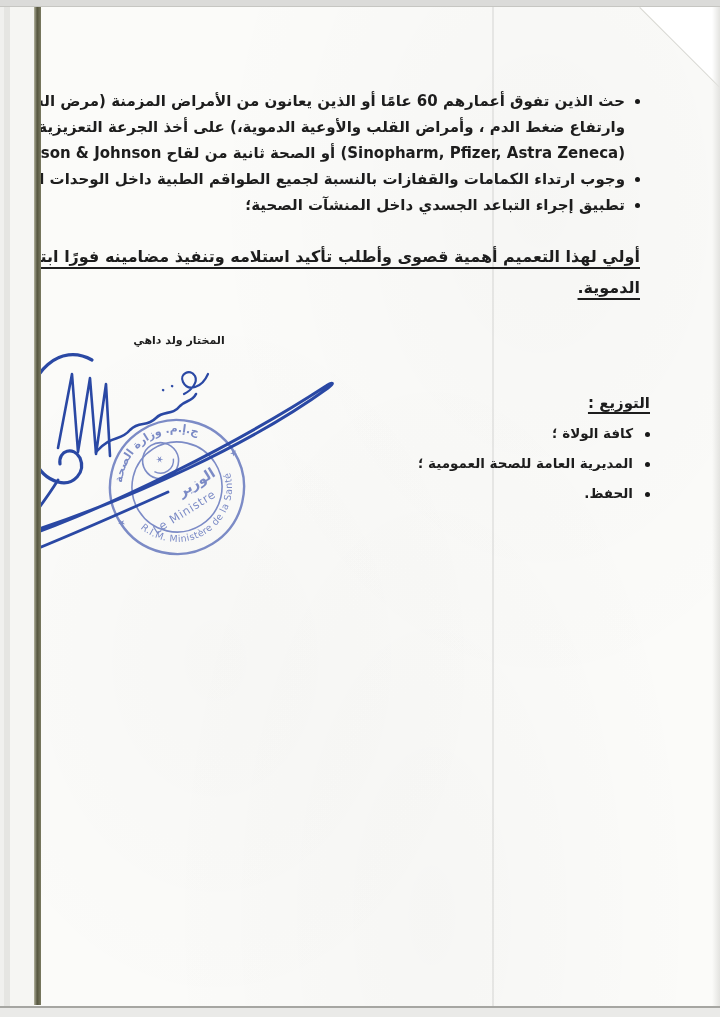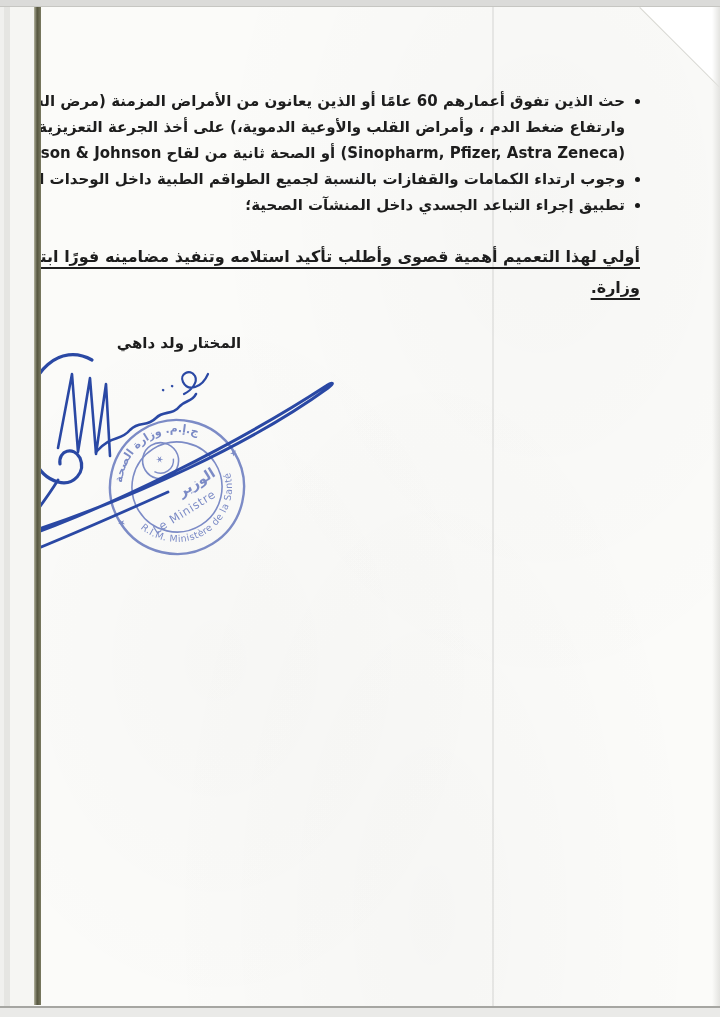--- a/index.html
+++ b/index.html
@@ -45,21 +45,21 @@
     margin-top:11px; margin-left:10px; flex:none; }
   .d-text { line-height:26px; }
   .d-line { white-space:nowrap; }
 
   .emphasis { position:absolute; top:241px; right:80px; left:60px;
     direction:rtl; text-align:right; font-size:16px; line-height:31px; z-index:3; }
   .em-line { white-space:nowrap; text-decoration:underline;
     text-underline-offset:5px; text-decoration-thickness:1.6px; }
 
   .signer-name { position:absolute; top:334px; left:98px; width:162px;
-    text-align:center; font-size:15px; z-index:4; white-space:nowrap; direction:rtl; }
+    text-align:center; font-size:11px; z-index:4; white-space:nowrap; direction:rtl; }
 
   .sig-svg { position:absolute; left:0; top:330px; width:420px; height:290px; z-index:3; }
 
   .distribution { position:absolute; top:393px; right:70px; width:280px;
     direction:rtl; text-align:right; z-index:3; }
   .dist-title { display:inline-block; font-size:15px;
     text-decoration:underline; text-underline-offset:4px; text-decoration-thickness:1.5px;
     margin-bottom:13px; }
   .dist-row { display:flex; align-items:flex-start; margin-bottom:13px; font-size:13.5px; }
   .dist-row .bullet-dot { margin-top:7px; margin-left:12px; width:5px; height:5px; }
@@ -104,21 +104,21 @@
     <div class="d-row">
       <span class="bullet-dot"></span>
       <div class="d-text">
         <div class="d-line">تطبيق إجراء التباعد الجسدي داخل المنشآت الصحية؛</div>
       </div>
     </div>
   </div>
 
   <div class="emphasis ink">
     <div class="em-line">أولي لهذا التعميم أهمية قصوى وأطلب تأكيد استلامه وتنفيذ مضامينه فورًا ابتداء من تاريخ</div>
-    <div class="em-line">وزارة.</div>
+    <div class="em-line">الدموية.</div>
   </div>
 
   <div class="signer-name ink">المختار ولد داهي</div>
 
   <svg class="sig-svg" viewBox="0 0 420 290" xmlns="http://www.w3.org/2000/svg">
     <defs>
       <path id="arcTop" d="M 122,157 A 55 55 0 0 1 232,157"></path>
       <path id="arcBottom" d="M 122,157 A 55 55 0 0 0 232,157"></path>
     </defs>
 
@@ -153,14 +153,31 @@
 
       <path stroke-width="3.0" d="M 10,212 C 110,178 240,112 326,56 C 333,51 335,53 328,58 C 248,116 130,168 42,198"></path>
 
       <path stroke-width="2.8" d="M 4,232 C 50,214 110,188 168,162"></path>
 
       <path stroke-width="2.8" d="M 58,150 C 42,176 24,198 6,220"></path>
       <path stroke-width="2.4" d="M 30,120 C 20,150 12,172 2,192"></path>
     </g>
   </svg>
 
+  <div class="distribution ink">
+    <div>
+      <span class="dist-title">التوزيع :</span>
+    </div>
+    <div class="dist-row">
+      <span class="bullet-dot"></span>
+      <span class="dist-text">كافة الولاة ؛</span>
+    </div>
+    <div class="dist-row">
+      <span class="bullet-dot"></span>
+      <span class="dist-text">المديرية العامة للصحة العمومية ؛</span>
+    </div>
+    <div class="dist-row">
+      <span class="bullet-dot"></span>
+      <span class="dist-text">الحفظ.</span>
+    </div>
+  </div>
 
 </div>
 
 </body></html>

